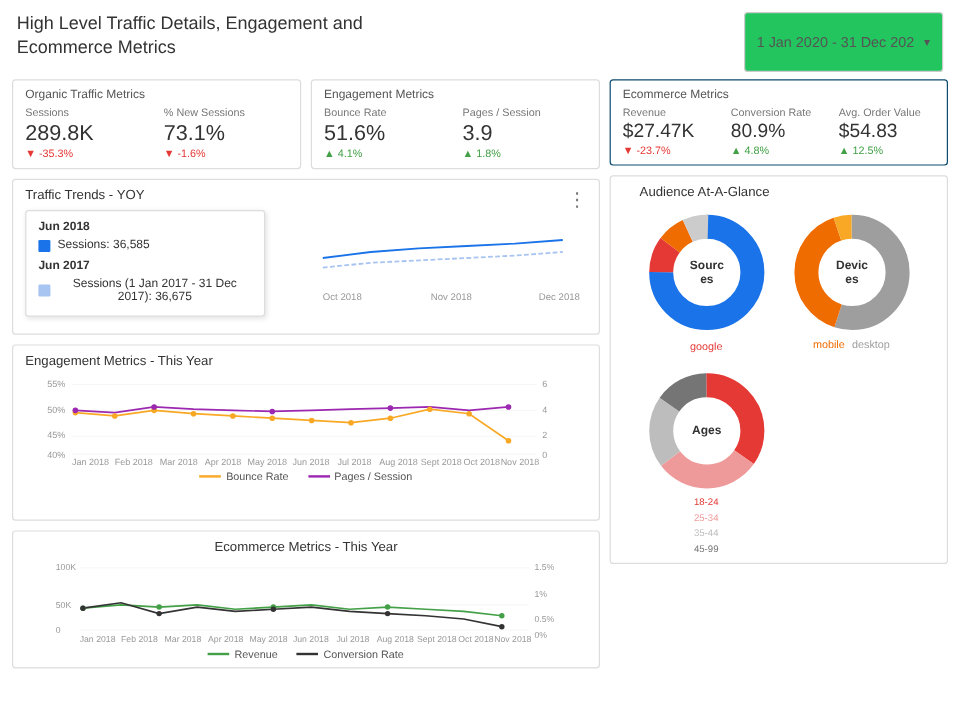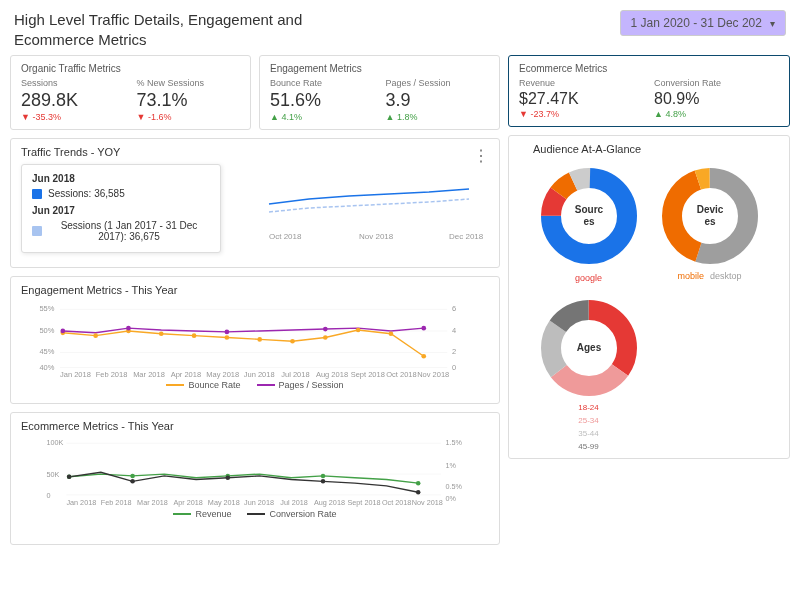--- a/index.html
+++ b/index.html
@@ -1,20 +1,20 @@
 <!DOCTYPE html>
 <html><head>
   <meta charset="utf-8">
   <style>
     * { box-sizing: border-box; margin: 0; padding: 0; }
     body { font-family: Arial, sans-serif; background: #fff; width: 800px; height: 600px; overflow: hidden; font-size: 11px; color: #333; }
 
     .header { display: flex; justify-content: space-between; align-items: flex-start; padding: 10px 14px 6px; }
     .page-title { font-size: 15px; font-weight: 400; color: #333; max-width: 360px; line-height: 1.3; }
-    .date-picker { display: flex; align-items: center; border: 1px solid #ccc; border-radius: 3px; padding: 5px 10px; font-size: 12px; color: #555; cursor: pointer; background: #c4b5fd; white-space: nowrap; }
+    .date-picker { display: flex; align-items: center; border: 1px solid #ccc; border-radius: 3px; padding: 17px 10px; font-size: 12px; color: #555; cursor: pointer; background: #22c55e; white-space: nowrap; }
     .date-picker .chevron { margin-left: 8px; font-size: 10px; }
 
     .main { display: flex; gap: 8px; padding: 0 10px 6px; }
     .left-col { flex: 0 0 490px; }
     .right-col { flex: 1; }
 
     
     .metrics-row { display: flex; gap: 8px; margin-bottom: 8px; }
     .metric-card { border: 1px solid #ddd; border-radius: 3px; padding: 7px 10px; flex: 1; }
     .metric-card-title { font-size: 10px; color: #555; margin-bottom: 4px; font-weight: 500; }
@@ -142,21 +142,21 @@
         <text x="10" y="75" class="x-axis-label">Oct 2018</text>
         <text x="100" y="75" class="x-axis-label">Nov 2018</text>
         <text x="190" y="75" class="x-axis-label">Dec 2018</text>
 
         <polyline points="10,40 50,35 90,32 130,30 170,28 210,25" fill="none" stroke="#1a73e8" stroke-width="1.5"></polyline>
 
         <polyline points="10,48 50,44 90,42 130,40 170,38 210,35" fill="none" stroke="#a8c4f0" stroke-width="1.5" stroke-dasharray="4,2"></polyline>
       </svg>
     </div>
 
-    <div class="chart-card" style="height:128px;">
+    <div class="chart-card" style="height:147px;">
       <div class="chart-title">Engagement Metrics - This Year</div>
       <svg class="chart-svg" viewBox="0 0 460 80" style="height:75px;">
 
         <text x="0" y="12" class="y-axis-label">55%</text>
         <text x="0" y="35" class="y-axis-label">50%</text>
         <text x="0" y="58" class="y-axis-label">45%</text>
         <text x="0" y="75" class="y-axis-label">40%</text>
 
         <text x="440" y="12" class="y-axis-label">6</text>
         <text x="440" y="35" class="y-axis-label">4</text>
@@ -208,21 +208,21 @@
           <div class="legend-dot-line" style="background:#f9a825;"></div>
           <span>Bounce Rate</span>
         </div>
         <div class="legend-item">
           <div class="legend-dot-line" style="background:#9c27b0;"></div>
           <span>Pages / Session</span>
         </div>
       </div>
     </div>
 
-    <div class="chart-card" style="height:133px;">
+    <div class="chart-card" style="height:115px;text-align:center;">
       <div class="chart-title">Ecommerce Metrics - This Year</div>
       <svg class="chart-svg" viewBox="0 0 460 75" style="height:68px;">
 
         <text x="0" y="10" class="y-axis-label">100K</text>
         <text x="0" y="45" class="y-axis-label">50K</text>
         <text x="0" y="68" class="y-axis-label">0</text>
 
         <text x="440" y="10" class="y-axis-label">1.5%</text>
         <text x="440" y="35" class="y-axis-label">1%</text>
         <text x="440" y="58" class="y-axis-label">0.5%</text>
@@ -281,20 +281,25 @@
         <div class="ecom-item">
           <div class="metric-label">Revenue</div>
           <div class="metric-value" style="font-size:16px;">$27.47K</div>
           <div class="metric-change down"><span class="arrow-down"></span><span>-23.7%</span></div>
         </div>
         <div class="ecom-item">
           <div class="metric-label">Conversion Rate</div>
           <div class="metric-value" style="font-size:16px;">80.9%</div>
           <div class="metric-change up"><span class="arrow-up"></span><span>4.8%</span></div>
         </div>
+        <div class="ecom-item">
+          <div class="metric-label">Avg. Order Value</div>
+          <div class="metric-value" style="font-size:16px;">$54.83</div>
+          <div class="metric-change up"><span class="arrow-up"></span><span>12.5%</span></div>
+        </div>
       </div>
     </div>
 
     <div class="audience-card">
       <div class="audience-title">Audience At-A-Glance</div>
       <div class="donut-grid">
 
         <div class="donut-item">
           <svg width="110" height="110" viewBox="0 0 110 110">
 

